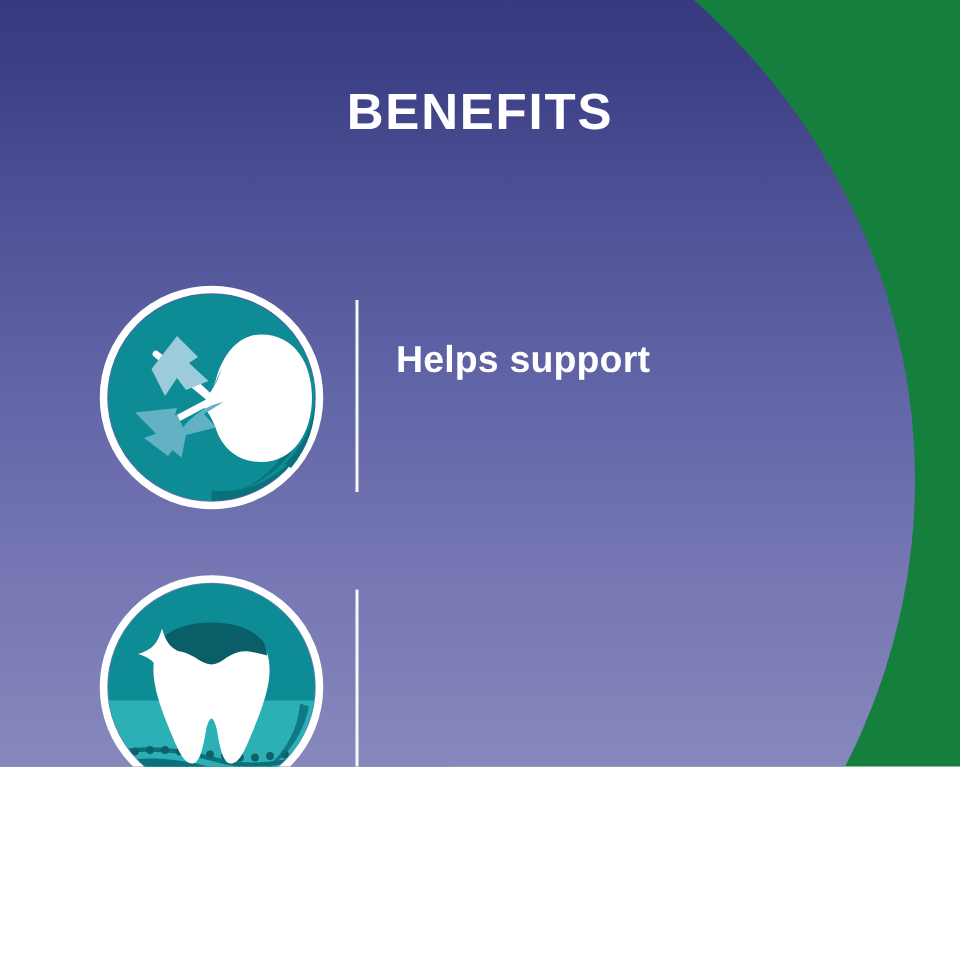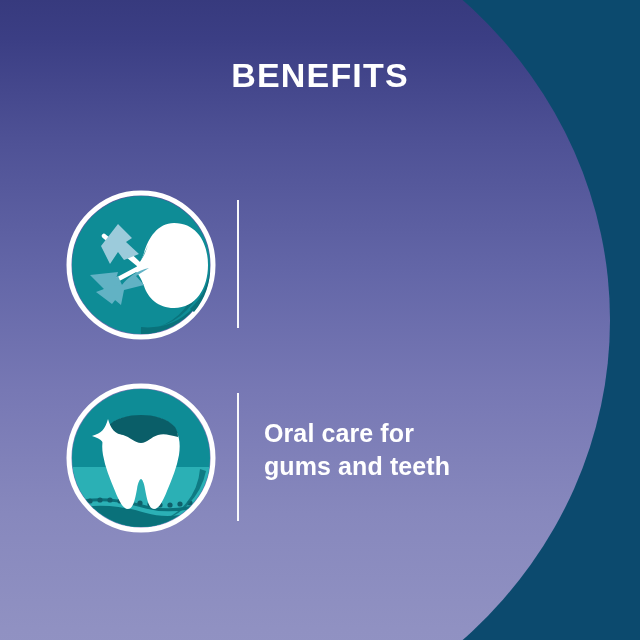--- a/index.html
+++ b/index.html
@@ -11,22 +11,22 @@
     width: 640px;
     height: 640px;
     overflow: hidden;
     font-family: "Liberation Sans", sans-serif;
     -webkit-font-smoothing: antialiased;
   }
 
   #stage {
     position: relative;
     width: 640px;
-    height: 640px;
-    background: #0c4a6e;
+    height: 511px;
+    background: #15803d;
     overflow: hidden;
   }
 
   
   .bg-shape {
     position: absolute;
     left: -330px;
     top: -120px;
     width: 940px;
     height: 880px;
@@ -177,20 +177,21 @@
                  L 52 86
                  L 56 95
                  C 62 87 72 80 83 78 Z" fill="#62b2c4"></path>
         <path d="M24 85 L 52 82 L 48 96 L 62 94 L 46 114 L 30 102 L 38 99 Z" fill="#62b2c4"></path>
       </svg>
     </div>
 
     <div class="divider"></div>
 
     <div class="benefit-text">
+      <span class="ln">Helps support</span>
     </div>
   </div>
 
   <div class="row row-2">
 
     <div class="icon-wrap">
       <svg width="150" height="150" viewBox="0 0 150 150">
         <defs>
           <clipPath id="toothClip">
             <circle cx="75" cy="75" r="69"></circle>
@@ -258,19 +259,15 @@
                    C 36 50 39 46 42 36 Z" fill="#ffffff"></path>
           <path d="M42 44 C 43 49 45 51 50 53 C 45 55 43 57 42 62 C 41 57 39 55 34 53 C 39 51 41 49 42 44 Z" fill="#ffffff"></path>
 
           <path d="M58 60 C 54 64 51 68 49 74 C 52 68 55 64 58 60 Z" fill="#ffffff"></path>
         </g>
       </svg>
     </div>
 
     <div class="divider"></div>
 
-    <div class="benefit-text">
-      <span class="ln">Oral care for</span>
-      <span class="ln">gums and teeth</span>
-    </div>
   </div>
 
 </div>
 
 </body></html>

